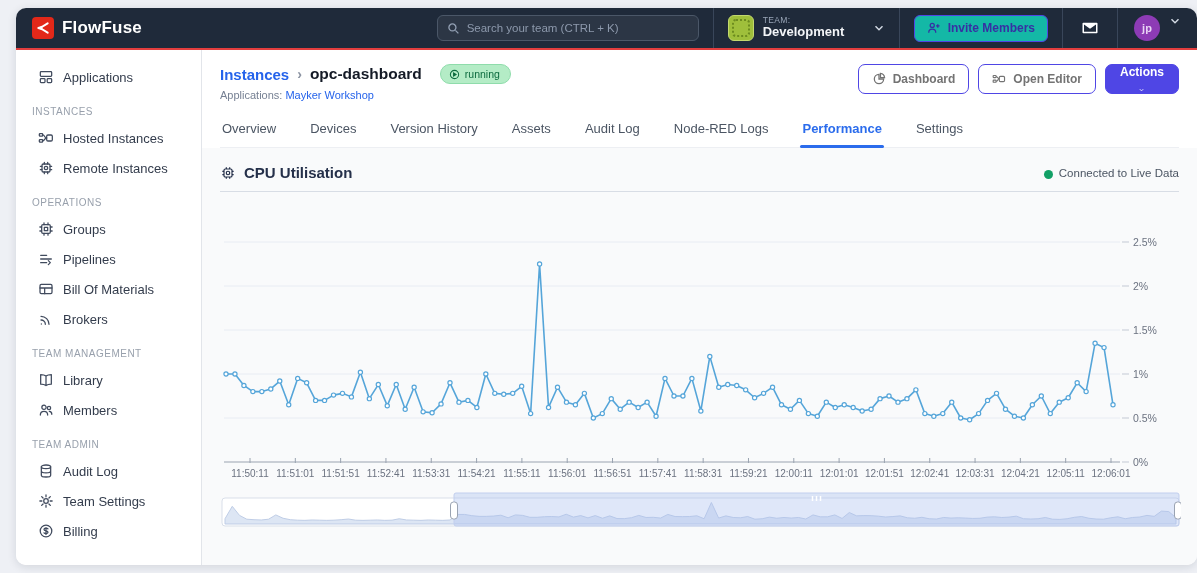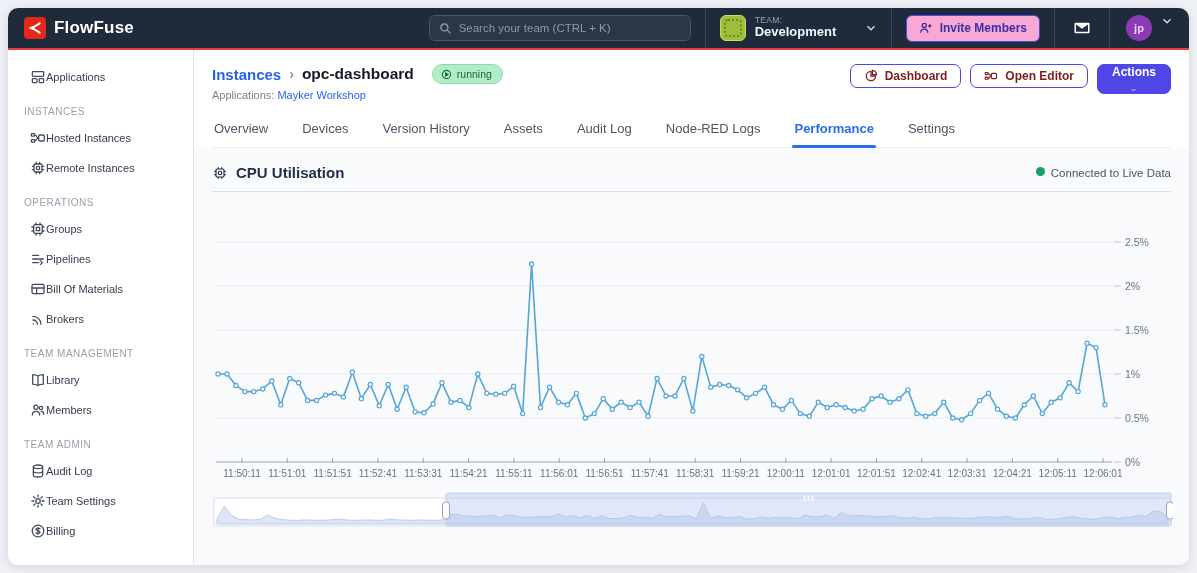--- a/index.html
+++ b/index.html
@@ -1,18 +1,18 @@
 <!DOCTYPE html>
 <html><head>
 <meta charset="utf-8">
 <style>
   * { margin:0; padding:0; box-sizing:border-box; }
   html,body { width:1197px; height:573px; background:#eef0f5; font-family:"Liberation Sans", sans-serif; }
   .window {
-    position:absolute; left:8px; top:8px; width:1181px; height:557px;
+    position:absolute; left:16px; top:8px; width:1181px; height:557px;
     background:#fff; border-radius:10px; overflow:hidden;
     box-shadow:0 2px 10px rgba(16,24,40,.12);
     display:flex; flex-direction:column;
   }
   
   .navbar { height:40px; background:#1f2a3a; display:flex; align-items:center; flex-shrink:0; color:#fff; }
   .nav-accent { height:2px; background:#e33e3e; flex-shrink:0; }
   .logo { display:flex; align-items:center; gap:8px; padding:0 16px; }
   .logo-mark { width:22px; height:22px; background:#e22819; border-radius:4px; display:flex; align-items:center; justify-content:center; }
   .logo-mark svg { width:14px; height:14px; }
@@ -25,63 +25,63 @@
   .search-box input::placeholder { color:#8d99ac; }
   .nav-divider { width:1px; height:40px; background:#39465a; }
   .team-block { display:flex; align-items:center; gap:9px; padding:0 14px; height:40px; cursor:pointer; min-width:185px; }
   .team-avatar { width:26px; height:26px; border-radius:6px; background:#9fbf3b; position:relative; overflow:hidden; flex-shrink:0; border:1px solid #c3d86e; }
   .team-avatar:before { content:""; position:absolute; inset:3px; border:2px dotted #6d8c1f; border-radius:4px; }
   .team-meta { display:flex; flex-direction:column; line-height:1.15; }
   .team-label { font-size:8.5px; color:#9aa6b8; letter-spacing:.4px; }
   .team-name { font-size:13px; color:#f3f5f8; font-weight:600; }
   .chev { width:12px; height:12px; color:#cfd6e0; }
   .team-chev { margin-left:auto; }
-  .invite-btn { display:flex; align-items:center; gap:7px; background:#f9a8d4; color:#3730a3; border:1px solid #4f46e5;
+  .invite-btn { display:flex; align-items:center; gap:7px; background:#14b8a6; color:#3730a3; border:1px solid #4f46e5;
     border-radius:6px; height:27px; padding:0 12px; font-size:12px; font-weight:bold; margin:0 14px; cursor:pointer; }
   .invite-btn svg { width:14px; height:14px; }
   .mail-btn { padding:0 18px; display:flex; align-items:center; cursor:pointer; }
   .mail-btn svg { width:18px; height:18px; color:#fff; }
   .user-block { display:flex; align-items:flex-start; gap:9px; padding:0 16px; cursor:pointer; }
   .user-avatar { width:26px; height:26px; border-radius:50%; background:#8d3bb5; color:#e9d5f5; font-size:11px; font-weight:bold;
     display:flex; align-items:center; justify-content:center; }
   
   .app-body { flex:1; display:flex; min-height:0; }
   .sidebar { width:186px; background:#fff; border-right:1px solid #e2e5ea; padding-top:12px; flex-shrink:0; }
-  .side-item { display:flex; align-items:center; height:30px; padding:0 16px 0 22px; font-size:11px; color:#333c4c; cursor:pointer; }
+  .side-item { display:flex; align-items:center; gap:9px; height:30px; padding:0 16px 0 22px; font-size:13px; color:#333c4c; cursor:pointer; }
   .side-item svg { width:16px; height:16px; color:#414b5e; flex-shrink:0; }
   .side-section { font-size:10px; letter-spacing:.5px; color:#98a0ac; padding:14px 16px 6px 16px; }
   
   .main { flex:1; display:flex; flex-direction:column; min-width:0; }
   .main-header { background:#fff; padding:14px 18px 0 18px; }
   .header-row { display:flex; align-items:flex-start; }
   .crumbs { display:flex; align-items:center; gap:8px; }
   .crumb-root { color:#2563eb; font-size:15px; font-weight:bold; cursor:pointer; }
   .crumb-sep { color:#8b93a2; font-size:14px; font-weight:bold; }
   .crumb-cur { color:#141a26; font-size:15.5px; font-weight:bold; }
   .badge-running { display:flex; align-items:center; gap:5px; background:#b4ecc6; border:1px solid #8fdcab; color:#0d6b3f;
     font-size:10.5px; border-radius:20px; padding:3px 10px 3px 8px; margin-left:10px; }
   .badge-running svg { width:11px; height:11px; }
   .app-link-row { margin-top:5px; font-size:11px; color:#768093; }
   .app-link-row a { color:#2563eb; text-decoration:none; cursor:pointer; }
   .header-actions { margin-left:auto; display:flex; gap:9px; }
-  .btn-outline { display:flex; align-items:center; gap:7px; background:#fff; border:1px solid #4f46e5; color:#7f1d1d;
-    border-radius:7px; height:24px; padding:0 13px; font-size:12px; font-weight:bold; cursor:pointer; }
+  .btn-outline { display:flex; align-items:center; gap:7px; background:#fff; border:1px solid #4f46e5; color:#737373;
+    border-radius:7px; height:30px; padding:0 13px; font-size:12px; font-weight:bold; cursor:pointer; }
   .btn-outline svg { width:14px; height:14px; }
   .btn-solid { display:flex; align-items:center; gap:8px; background:#4f46e5; border:1px solid #4f46e5; color:#fff;
     border-radius:7px; height:30px; padding:0 14px; font-size:12px; font-weight:bold; cursor:pointer;flex-direction:column; }
   .btn-solid .chev { color:#fff; width:11px; height:11px; }
   .tabs { display:flex; gap:30px; margin-top:16px; border-bottom:1px solid #edeff3;align-items:flex-end; }
   .tab { font-size:13px; color:#4b5563; padding:4px 2px 11px 2px; cursor:pointer; position:relative; }
   .tab.active { color:#2b6cec; font-weight:bold; }
   .tab.active:after { content:""; position:absolute; left:0; right:0; bottom:-1px; height:3px; background:#2b6cec; border-radius:2px; }
   .content { flex:1; background:#f9fafb; padding:6px 18px 0 18px; min-height:0; }
   .chart-header { display:flex; align-items:center; height:38px; border-bottom:1px solid #d8dde5; }
   .chart-title { display:flex; align-items:center; gap:8px; font-size:15px; font-weight:bold; color:#25304a; }
   .chart-title svg { width:16px; height:16px; color:#25304a; }
-  .live-status { margin-left:auto; display:flex; align-items:flex-start; gap:6px; font-size:11.5px; color:#4b5563; }
+  .live-status { margin-left:auto; display:flex; align-items:flex-end; gap:6px; font-size:11.5px; color:#4b5563; }
   .live-dot { width:9px; height:9px; border-radius:50%; background:#12a066; }
   .chart-wrap { margin-top:4px; }
   svg text { font-family:"Liberation Sans", sans-serif; }
 </style>
 </head>
 <body>
 
 <div class="window">
 
   <div class="navbar">

